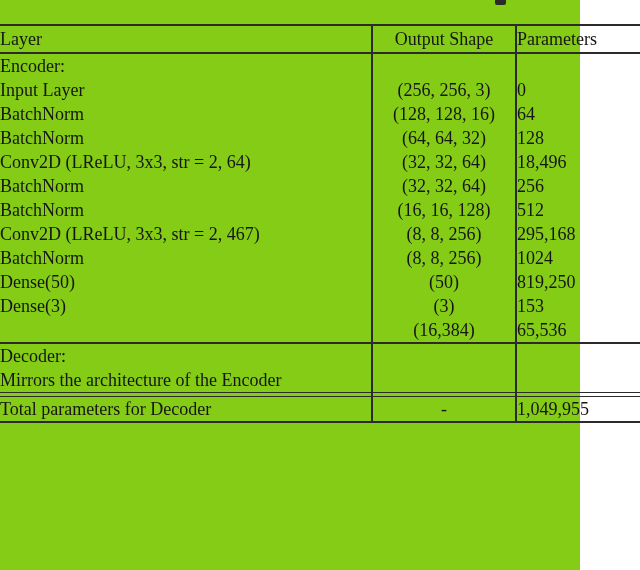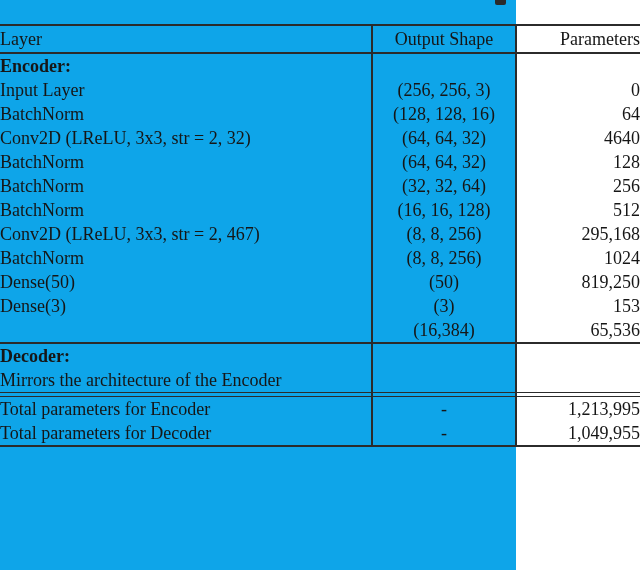--- a/index.html
+++ b/index.html
@@ -5,23 +5,23 @@
   html, body {
     margin: 0;
     padding: 0;
     width: 640px;
     height: 570px;
     background: #ffffff;
     overflow: hidden;
   }
   .page {
     position: relative;
-    width: 516px;
+    width: 580px;
     height: 570px;
-    background: #0ea5e9;
+    background: #84cc16;
     font-family: "Liberation Serif", serif;
     color: #161616;
   }
   
   .caption-fragment {
     position: absolute;
     left: 495px;
     top: 0;
     width: 11px;
     height: 5px;
@@ -52,37 +52,37 @@
   }
   .arch thead th { height: 26px; line-height: 26px; }
 
   .c0 { text-align: left; padding-left: 9px; }
   .c1 {
     text-align: center;
     border-left: 2px solid #2b2b2b;
     border-right: 2px solid #2b2b2b;
     margin-top: 31px;
   }
-  .c2 { text-align: right; }
+  .c2 { text-align: left; }
 
   
   .arch thead th { border-top: 2px solid #2b2b2b; border-bottom: 2px solid #2b2b2b; }
   tr.section-start td { border-top: 2px solid #2b2b2b; }
   tr.table-end td { border-bottom: 2px solid #2b2b2b; }
 
   
   tr.double-rule td {
     height: 3px;
     line-height: 3px;
     font-size: 0;
     border-top: 1.5px solid #2b2b2b;
     border-bottom: 1.5px solid #2b2b2b;
   }
 
-  tr.section-title td { font-weight: bold; }
+  tr.section-title td { font-weight: normal; }
 </style>
 </head>
 <body>
 
 <div class="page">
 
   <div class="caption-fragment"></div>
 
   <table class="arch">
     <colgroup>
@@ -108,28 +108,28 @@
         <td class="c0">Input Layer</td>
         <td class="c1">(256, 256, 3)</td>
         <td class="c2">0</td>
       </tr>
       <tr>
         <td class="c0">BatchNorm</td>
         <td class="c1">(128, 128, 16)</td>
         <td class="c2">64</td>
       </tr>
       <tr>
-        <td class="c0">Conv2D (LReLU, 3x3, str = 2, 32)</td>
-        <td class="c1">(64, 64, 32)</td>
-        <td class="c2">4640</td>
-      </tr>
-      <tr>
         <td class="c0">BatchNorm</td>
         <td class="c1">(64, 64, 32)</td>
         <td class="c2">128</td>
+      </tr>
+      <tr>
+        <td class="c0">Conv2D (LReLU, 3x3, str = 2, 64)</td>
+        <td class="c1">(32, 32, 64)</td>
+        <td class="c2">18,496</td>
       </tr>
       <tr>
         <td class="c0">BatchNorm</td>
         <td class="c1">(32, 32, 64)</td>
         <td class="c2">256</td>
       </tr>
       <tr>
         <td class="c0">BatchNorm</td>
         <td class="c1">(16, 16, 128)</td>
         <td class="c2">512</td>
@@ -171,25 +171,20 @@
         <td class="c1"></td>
         <td class="c2"></td>
       </tr>
 
       <tr class="double-rule">
         <td class="c0"></td>
         <td class="c1"></td>
         <td class="c2"></td>
       </tr>
 
-      <tr>
-        <td class="c0">Total parameters for Encoder</td>
-        <td class="c1">-</td>
-        <td class="c2">1,213,995</td>
-      </tr>
       <tr class="table-end">
         <td class="c0">Total parameters for Decoder</td>
         <td class="c1">-</td>
         <td class="c2">1,049,955</td>
       </tr>
     </tbody>
   </table>
 </div>
 
 </body></html>

